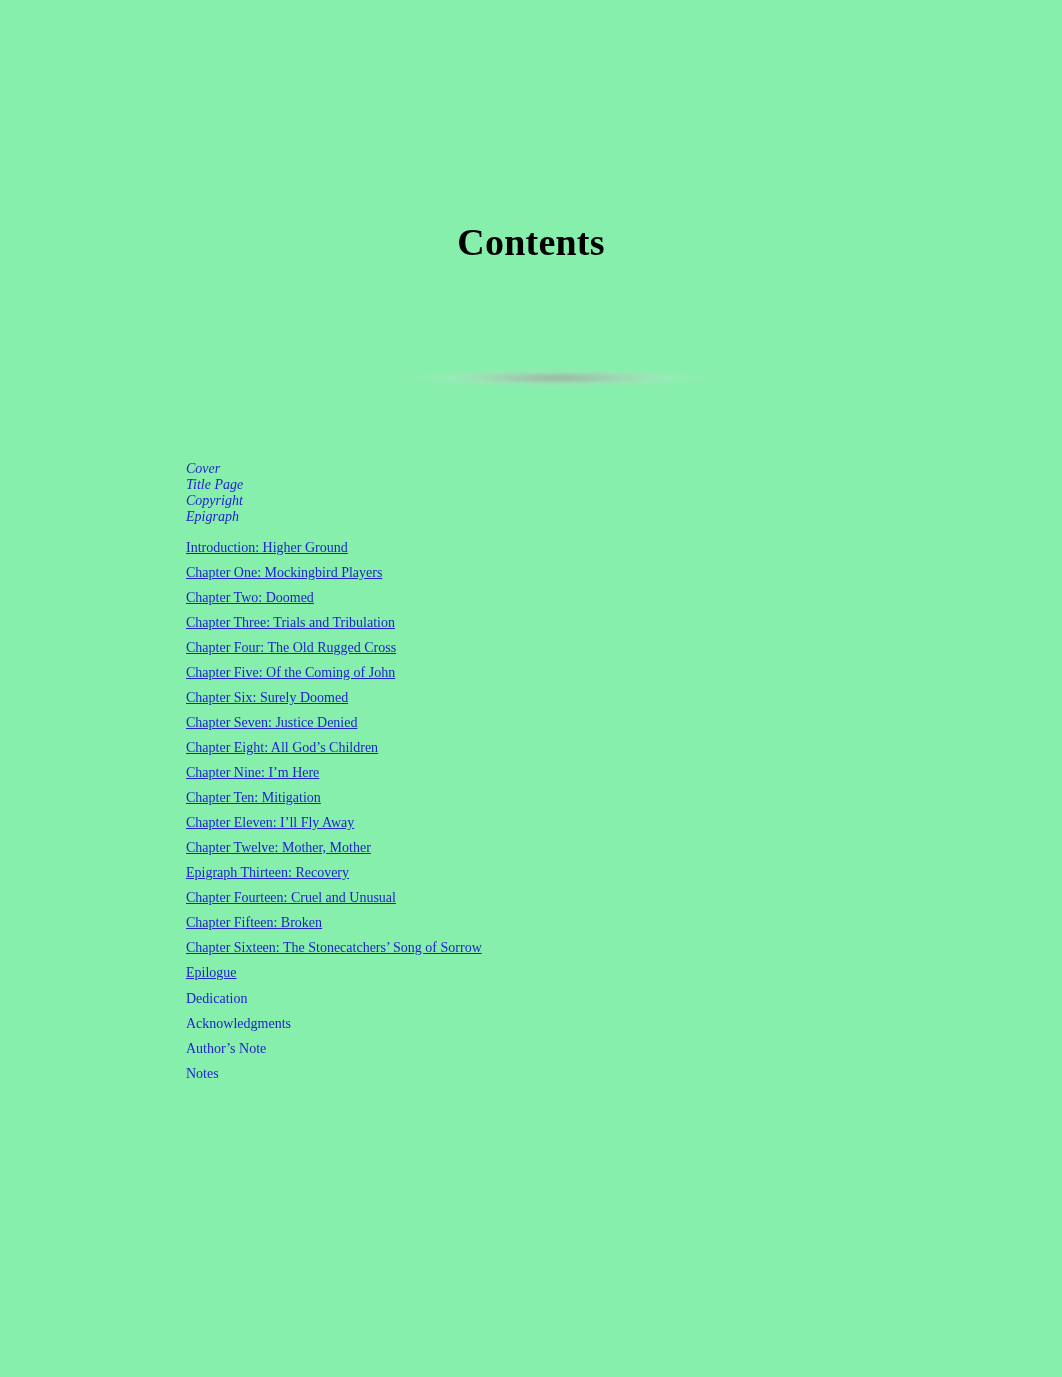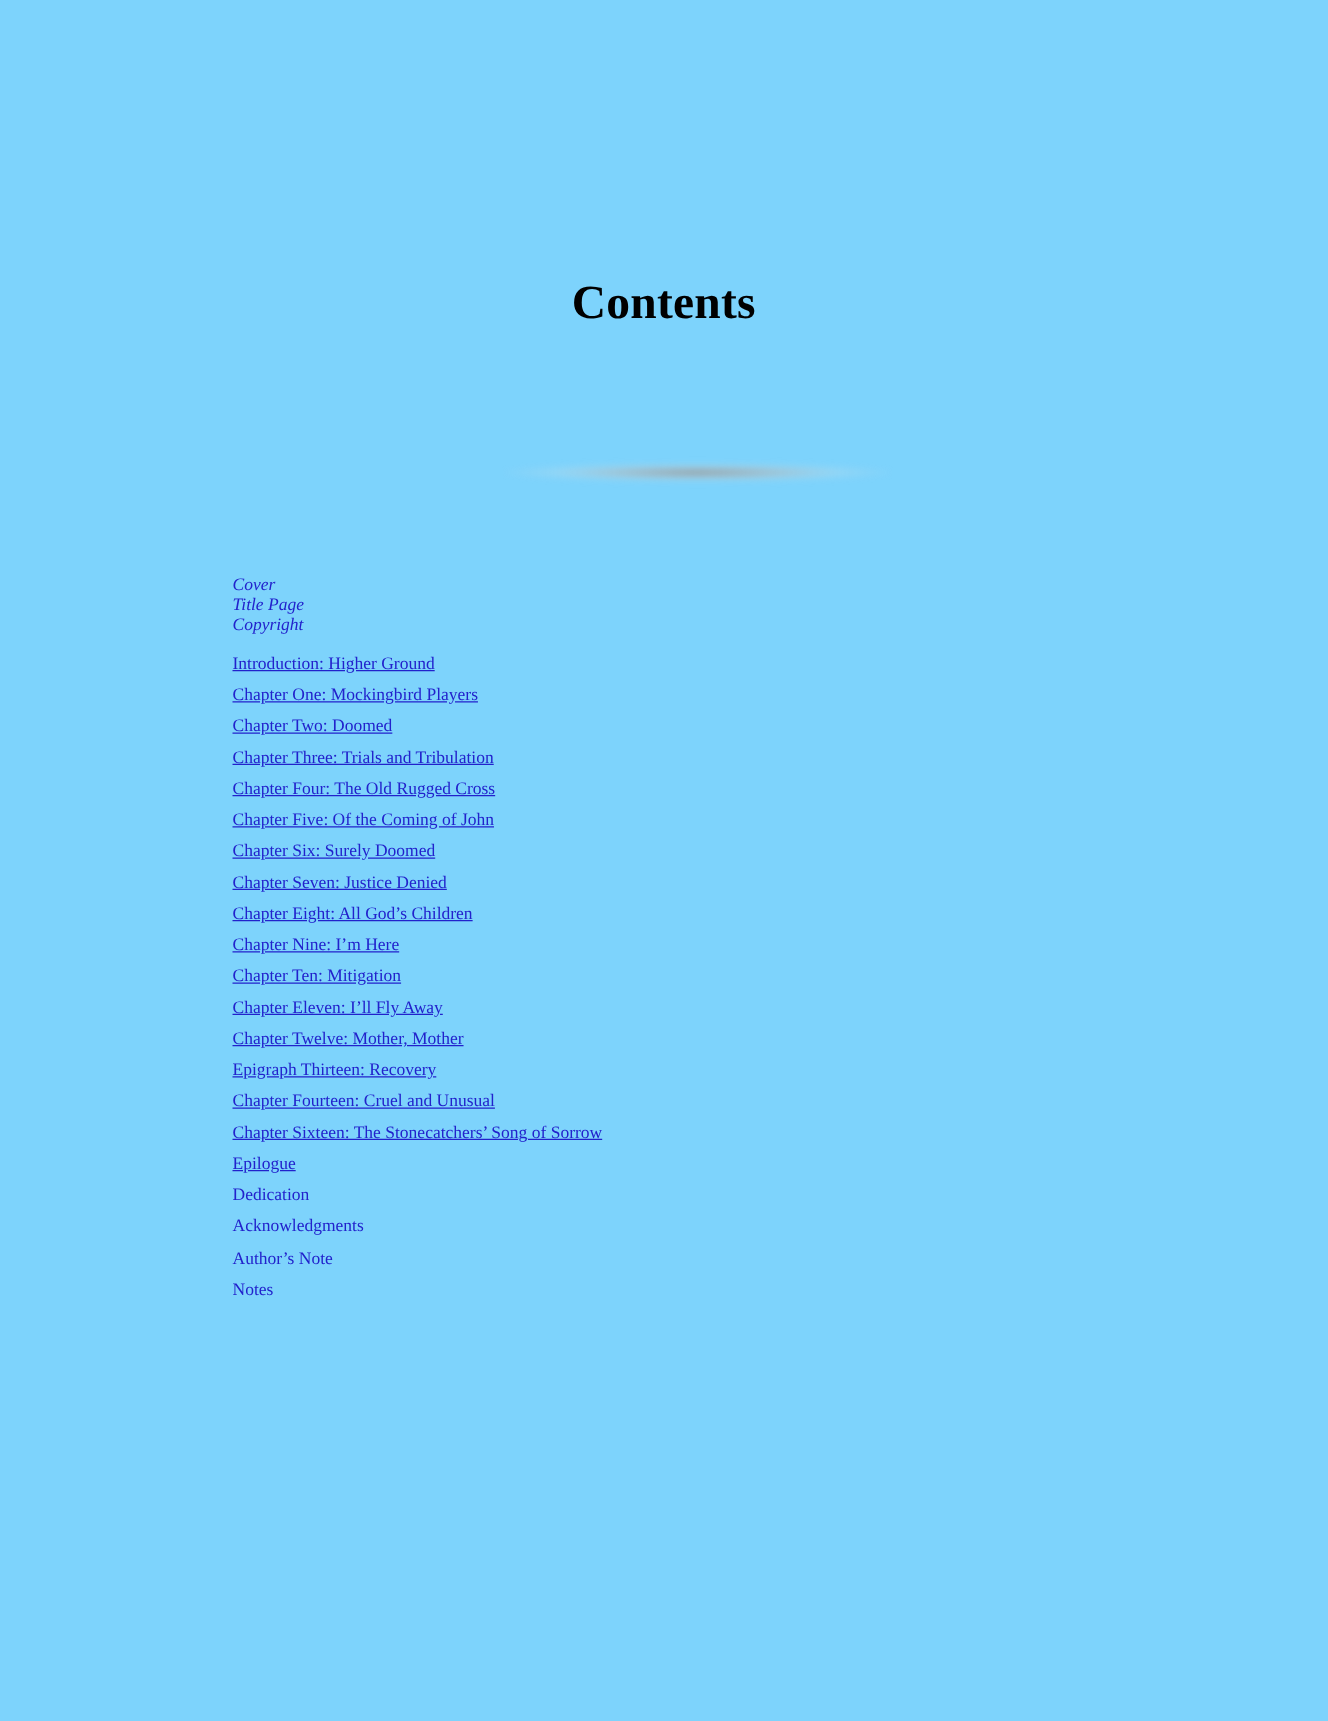--- a/index.html
+++ b/index.html
@@ -11,21 +11,21 @@
   body {
     font-family: "Liberation Serif", "DejaVu Serif", serif;
     color: #000000;
     -webkit-font-smoothing: antialiased;
   }
   .page {
     position: relative;
     width: 1062px;
     height: 1377px;
     margin: 0 auto;
-    background: #7dd3fc;
+    background: #86efac;
     overflow: hidden;
   }
 
   
   .page-title {
     position: absolute;
     left: 0;
     top: 196px;
     width: 1062px;
     text-align: center;
@@ -91,37 +91,39 @@
 
   <h1 class="page-title">Contents</h1>
 
   <div class="redacted-bar"></div>
 
   <nav class="toc">
     <div id="front-matter-group">
         <a class="toc-entry front">Cover</a>
         <a class="toc-entry front">Title Page</a>
         <a class="toc-entry front">Copyright</a>
+        <a class="toc-entry front">Epigraph</a>
       </div>
     <div id="chapters-group">
         <a class="toc-entry chapter first-chapter">Introduction: Higher Ground</a>
         <a class="toc-entry chapter">Chapter One: Mockingbird Players</a>
         <a class="toc-entry chapter">Chapter Two: Doomed</a>
         <a class="toc-entry chapter">Chapter Three: Trials and Tribulation</a>
         <a class="toc-entry chapter">Chapter Four: The Old Rugged Cross</a>
         <a class="toc-entry chapter">Chapter Five: Of the Coming of John</a>
         <a class="toc-entry chapter">Chapter Six: Surely Doomed</a>
         <a class="toc-entry chapter">Chapter Seven: Justice Denied</a>
         <a class="toc-entry chapter">Chapter Eight: All God’s Children</a>
         <a class="toc-entry chapter">Chapter Nine: I’m Here</a>
         <a class="toc-entry chapter">Chapter Ten: Mitigation</a>
         <a class="toc-entry chapter">Chapter Eleven: I’ll Fly Away</a>
         <a class="toc-entry chapter">Chapter Twelve: Mother, Mother</a>
         <a class="toc-entry chapter">Epigraph Thirteen: Recovery</a>
         <a class="toc-entry chapter">Chapter Fourteen: Cruel and Unusual</a>
+        <a class="toc-entry chapter">Chapter Fifteen: Broken</a>
         <a class="toc-entry chapter">Chapter Sixteen: The Stonecatchers’ Song of Sorrow</a>
         <a class="toc-entry chapter">Epilogue</a>
       </div>
     <div id="back-matter-group">
         <a class="toc-entry back">Dedication</a>
         <a class="toc-entry back">Acknowledgments</a>
         <a class="toc-entry back">Author’s Note</a>
         <a class="toc-entry back">Notes</a>
       </div>
   </nav>

